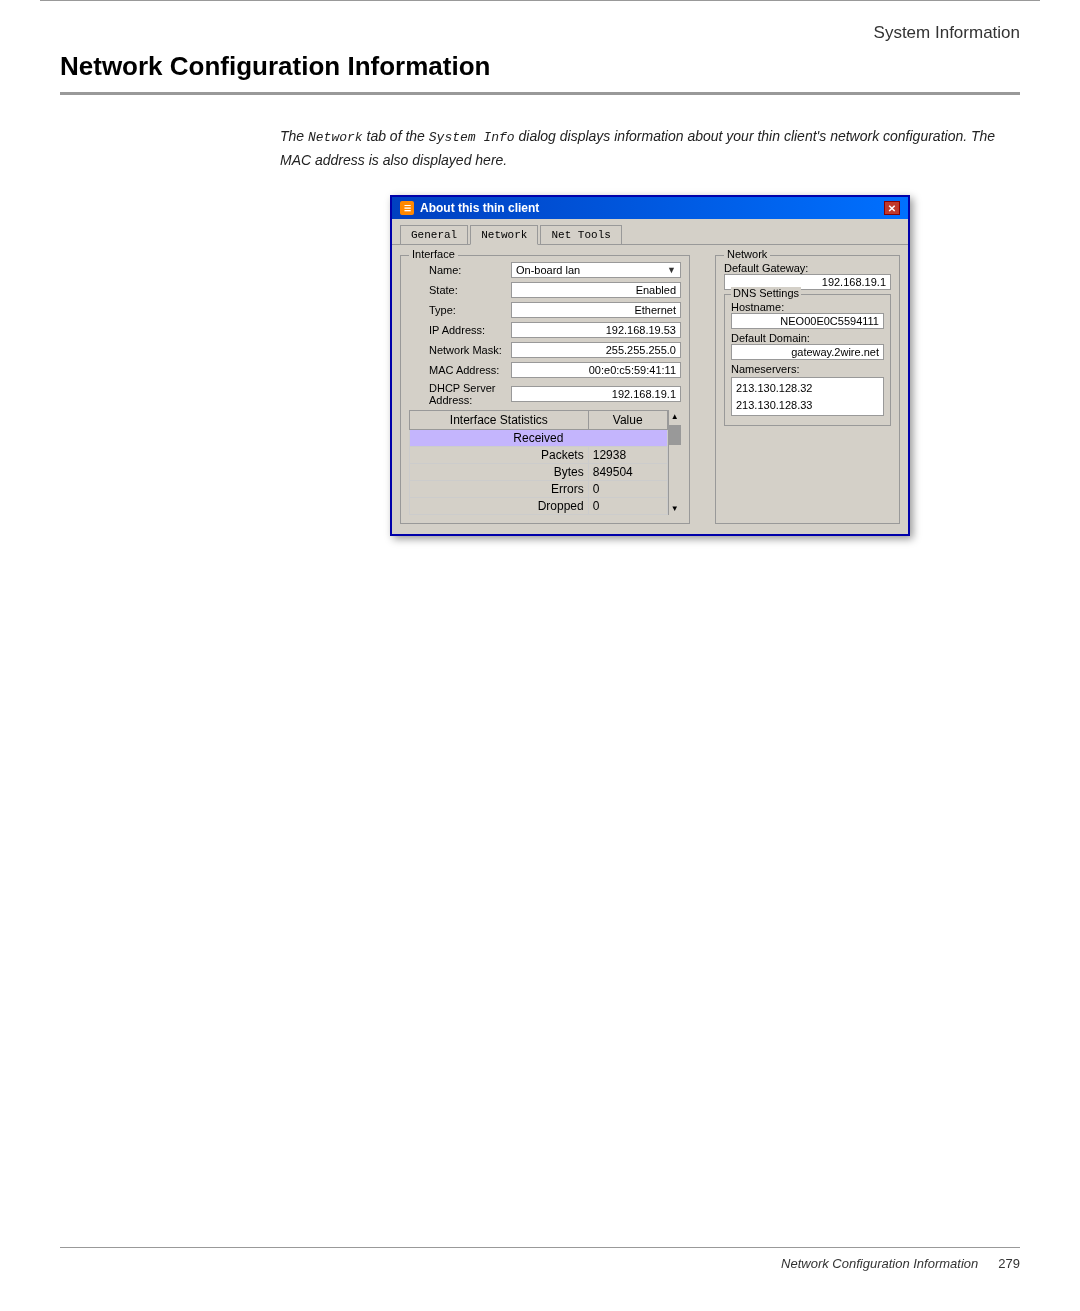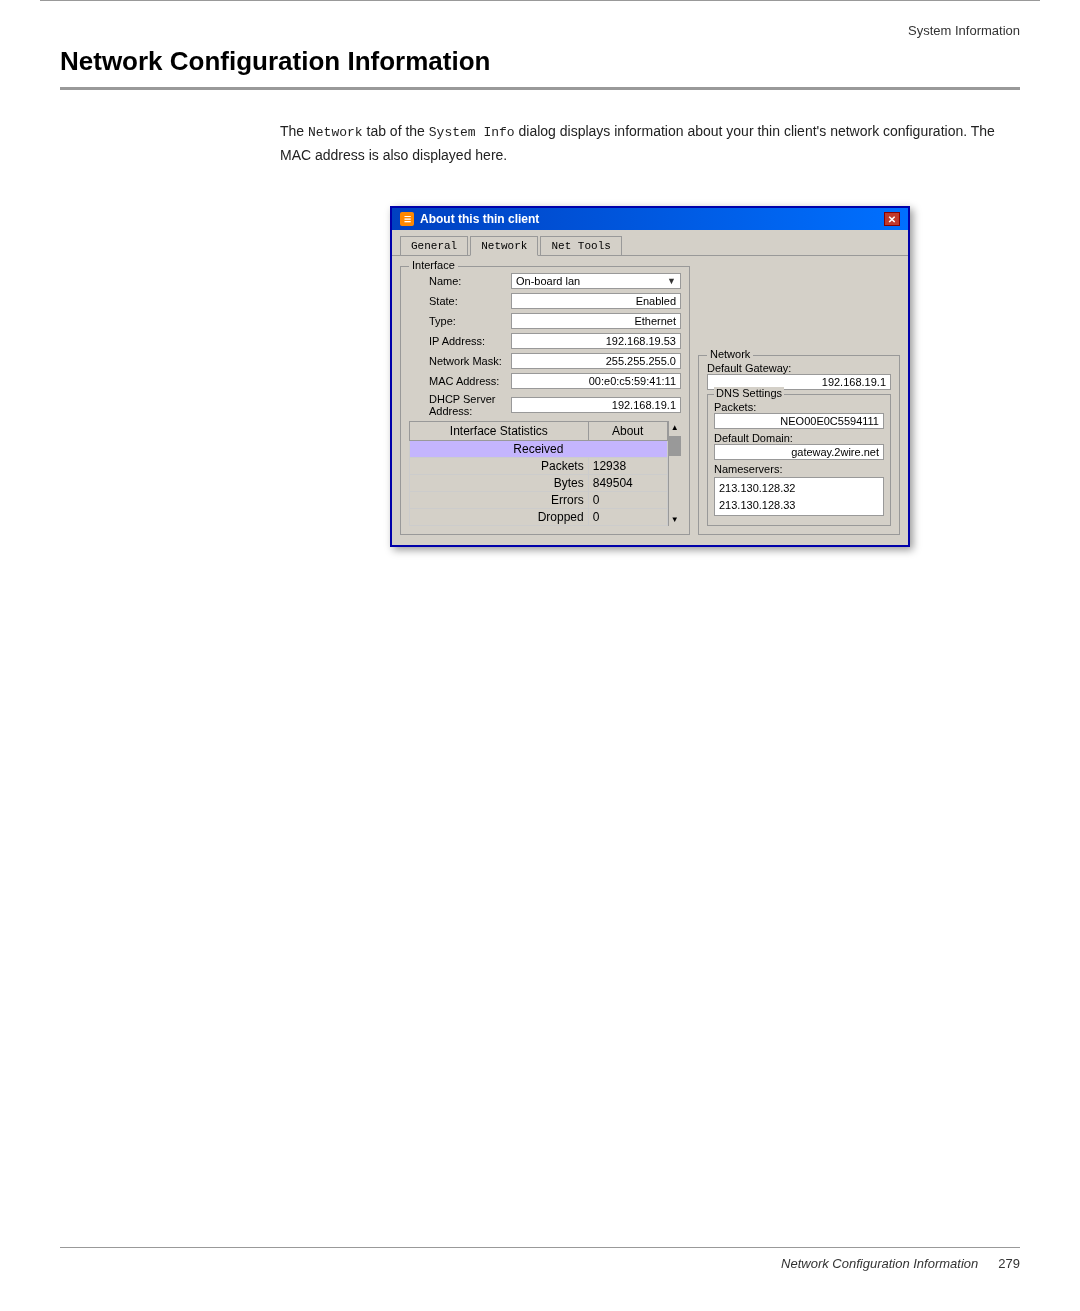--- a/index.html
+++ b/index.html
@@ -19,21 +19,21 @@
     }
 
     
     .page-header {
       display: flex;
       justify-content: flex-end;
       padding: 12px 60px 0 60px;
     }
     .page-header-title {
       font-family: Arial, sans-serif;
-      font-size: 13px;
+      font-size: 17px;
       color: #333;
     }
 
     
     .chapter-heading {
       margin: 8px 60px 0 60px;
       padding-bottom: 10px;
       border-bottom: 3px solid #999;
     }
     .chapter-heading h1 {
@@ -46,21 +46,22 @@
 
     
     .body-content {
       margin: 30px 60px 0 280px;
     }
     .body-text {
       font-family: Arial, sans-serif;
       font-size: 14px;
       line-height: 1.6;
       color: #222;
-      margin-bottom: 40px;
+      margin-bottom: 24px;
+      font-style: italic;
     }
     .body-text .mono {
       font-family: 'Courier New', monospace;
       font-size: 13px;
     }
 
     
     .dialog-container {
       margin: 0 auto;
       width: 520px;
@@ -124,22 +125,21 @@
     }
     .dialog-tab.active {
       background: #d4d0c8;
       border-bottom: 1px solid #d4d0c8;
       margin-bottom: -1px;
       z-index: 1;
     }
     .dialog-body {
       padding: 10px 8px;
       display: flex;
-      gap: 8px;
-      align-items: flex-end;
+      gap: 25px;
     }
 
     
     .section-box {
       border: 1px solid #999;
       padding: 6px 8px 8px 8px;
       position: relative;
       background: #d4d0c8;
     }
     .section-label {
@@ -389,21 +389,21 @@
         <div class="field-row">
           <span class="field-label">DHCP Server Address:</span>
           <div class="field-value-box">192.168.19.1</div>
         </div>
 
         <div class="stats-scroll">
           <table class="stats-table">
             <thead>
               <tr>
                 <th>Interface Statistics</th>
-                <th>About</th>
+                <th>Value</th>
               </tr>
             </thead>
             <tbody>
               <tr class="section-header">
                 <td colspan="2">Received</td>
               </tr>
               <tr>
                 <td class="right">Packets</td>
                 <td>12938</td>
               </tr>
@@ -434,21 +434,21 @@
 
         <div class="network-field-row">
           <div class="network-field-label">Default Gateway:</div>
           <div class="network-field-value">192.168.19.1</div>
         </div>
 
         <div class="dns-section">
           <span class="dns-label">DNS Settings</span>
 
           <div class="network-field-row">
-            <div class="network-field-label">Packets:</div>
+            <div class="network-field-label">Hostname:</div>
             <div class="network-field-value">NEO00E0C5594111</div>
           </div>
 
           <div class="network-field-row">
             <div class="network-field-label">Default Domain:</div>
             <div class="network-field-value">gateway.2wire.net</div>
           </div>
 
           <div class="network-field-row">
             <div class="network-field-label">Nameservers:</div>

